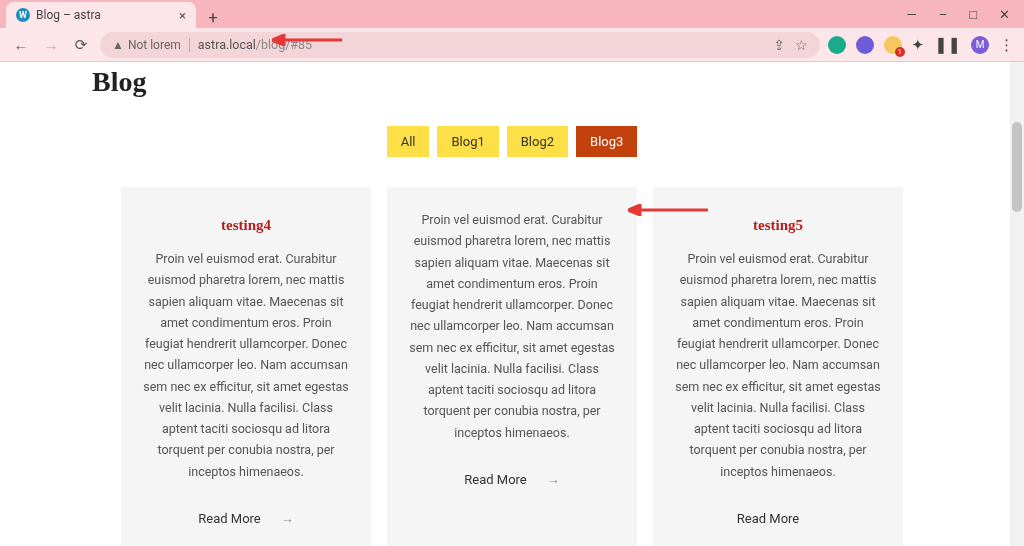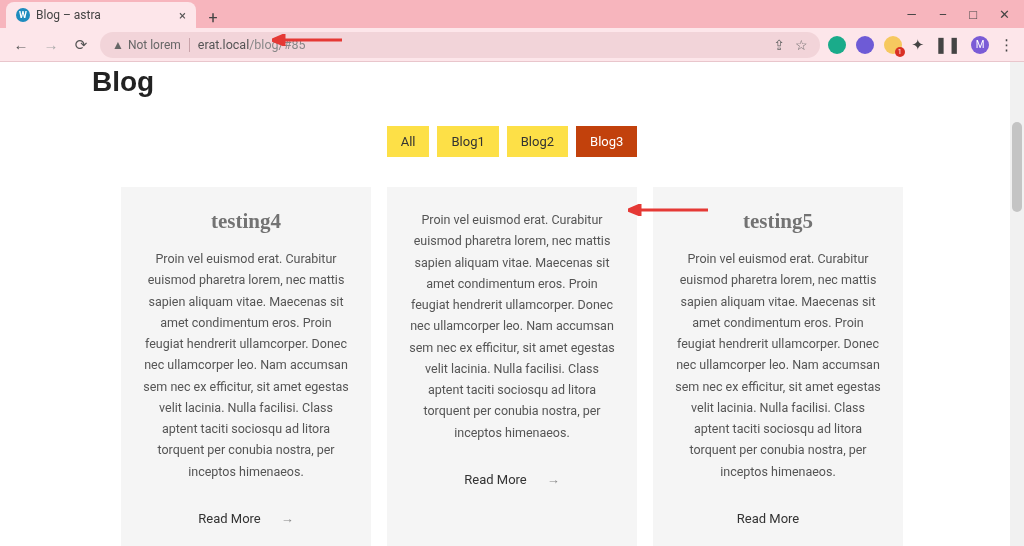--- a/index.html
+++ b/index.html
@@ -100,42 +100,42 @@
   }
   .scrollbar-thumb {
     position:absolute; right:2px; top:60px; width:10px; height:90px; background:#c4c4c4; border-radius:5px;
   }
   .page {
     padding: 0 0 0 0;
     height: 100%;
     overflow: hidden;
   }
   .page-title {
-    font-family: Liberation Sans, sans-serif;
+    font-family: Liberation Serif, serif;
     font-size: 28px;
     font-weight: 700;
     color: #222;
     margin: 4px 0 28px 92px;
   }
 
   .filters { display:flex; gap:8px; justify-content:center; margin-bottom: 30px;}
   .filter {
     background:#fde047; color:#333; padding:8px 14px; font-size:13px; cursor:pointer;
   }
   .filter.active { background:#c2410c; color:#fff; }
 
   .cards {
     display:flex; gap:16px; justify-content:center; padding: 0 90px;
   }
   .card {
     background:#f5f5f5; width:250px; padding:22px 20px; text-align:center;
   }
   .card h3 {
     font-family: Georgia, "Times New Roman", serif;
-    font-size:21px; font-weight:700; color:#737373; margin-bottom:14px;
+    font-size:15px; font-weight:700; color:#b91c1c; margin-bottom:14px;margin-top:8px;
   }
   .card p { font-size:12.5px; line-height:1.7; color:#555; margin-bottom:26px;}
   .card .more { font-size:13px; color:#333; cursor:pointer; display:inline-flex; align-items:center; gap:20px;}
   .card .more .arr{ color:#888;}
 
   
   .arrow1 {
     position:absolute; left:272px; top:34px; width:70px; height:12px; pointer-events:none;
   }
   .arrow2 {
@@ -167,21 +167,21 @@
   <div class="nav-btn">←</div>
   <div class="nav-btn dim">→</div>
   <div class="nav-btn">⟳</div>
   <div class="addr">
     <span class="warn">
       <span>▲</span>
       <span>Not lorem</span>
     </span>
     <span class="sep"></span>
     <span class="url">
-      <span>erat.local</span><span class="dim">/blog/#85</span>
+      <span>astra.local</span><span class="dim">/blog/#85</span>
     </span>
     <span class="addr-right">
       <span>⇪</span>
       <span>☆</span>
     </span>
   </div>
   <div class="ext-icons">
     <span class="dot c1"></span>
     <span class="dot c2"></span>
     <span class="dot c3"></span>

